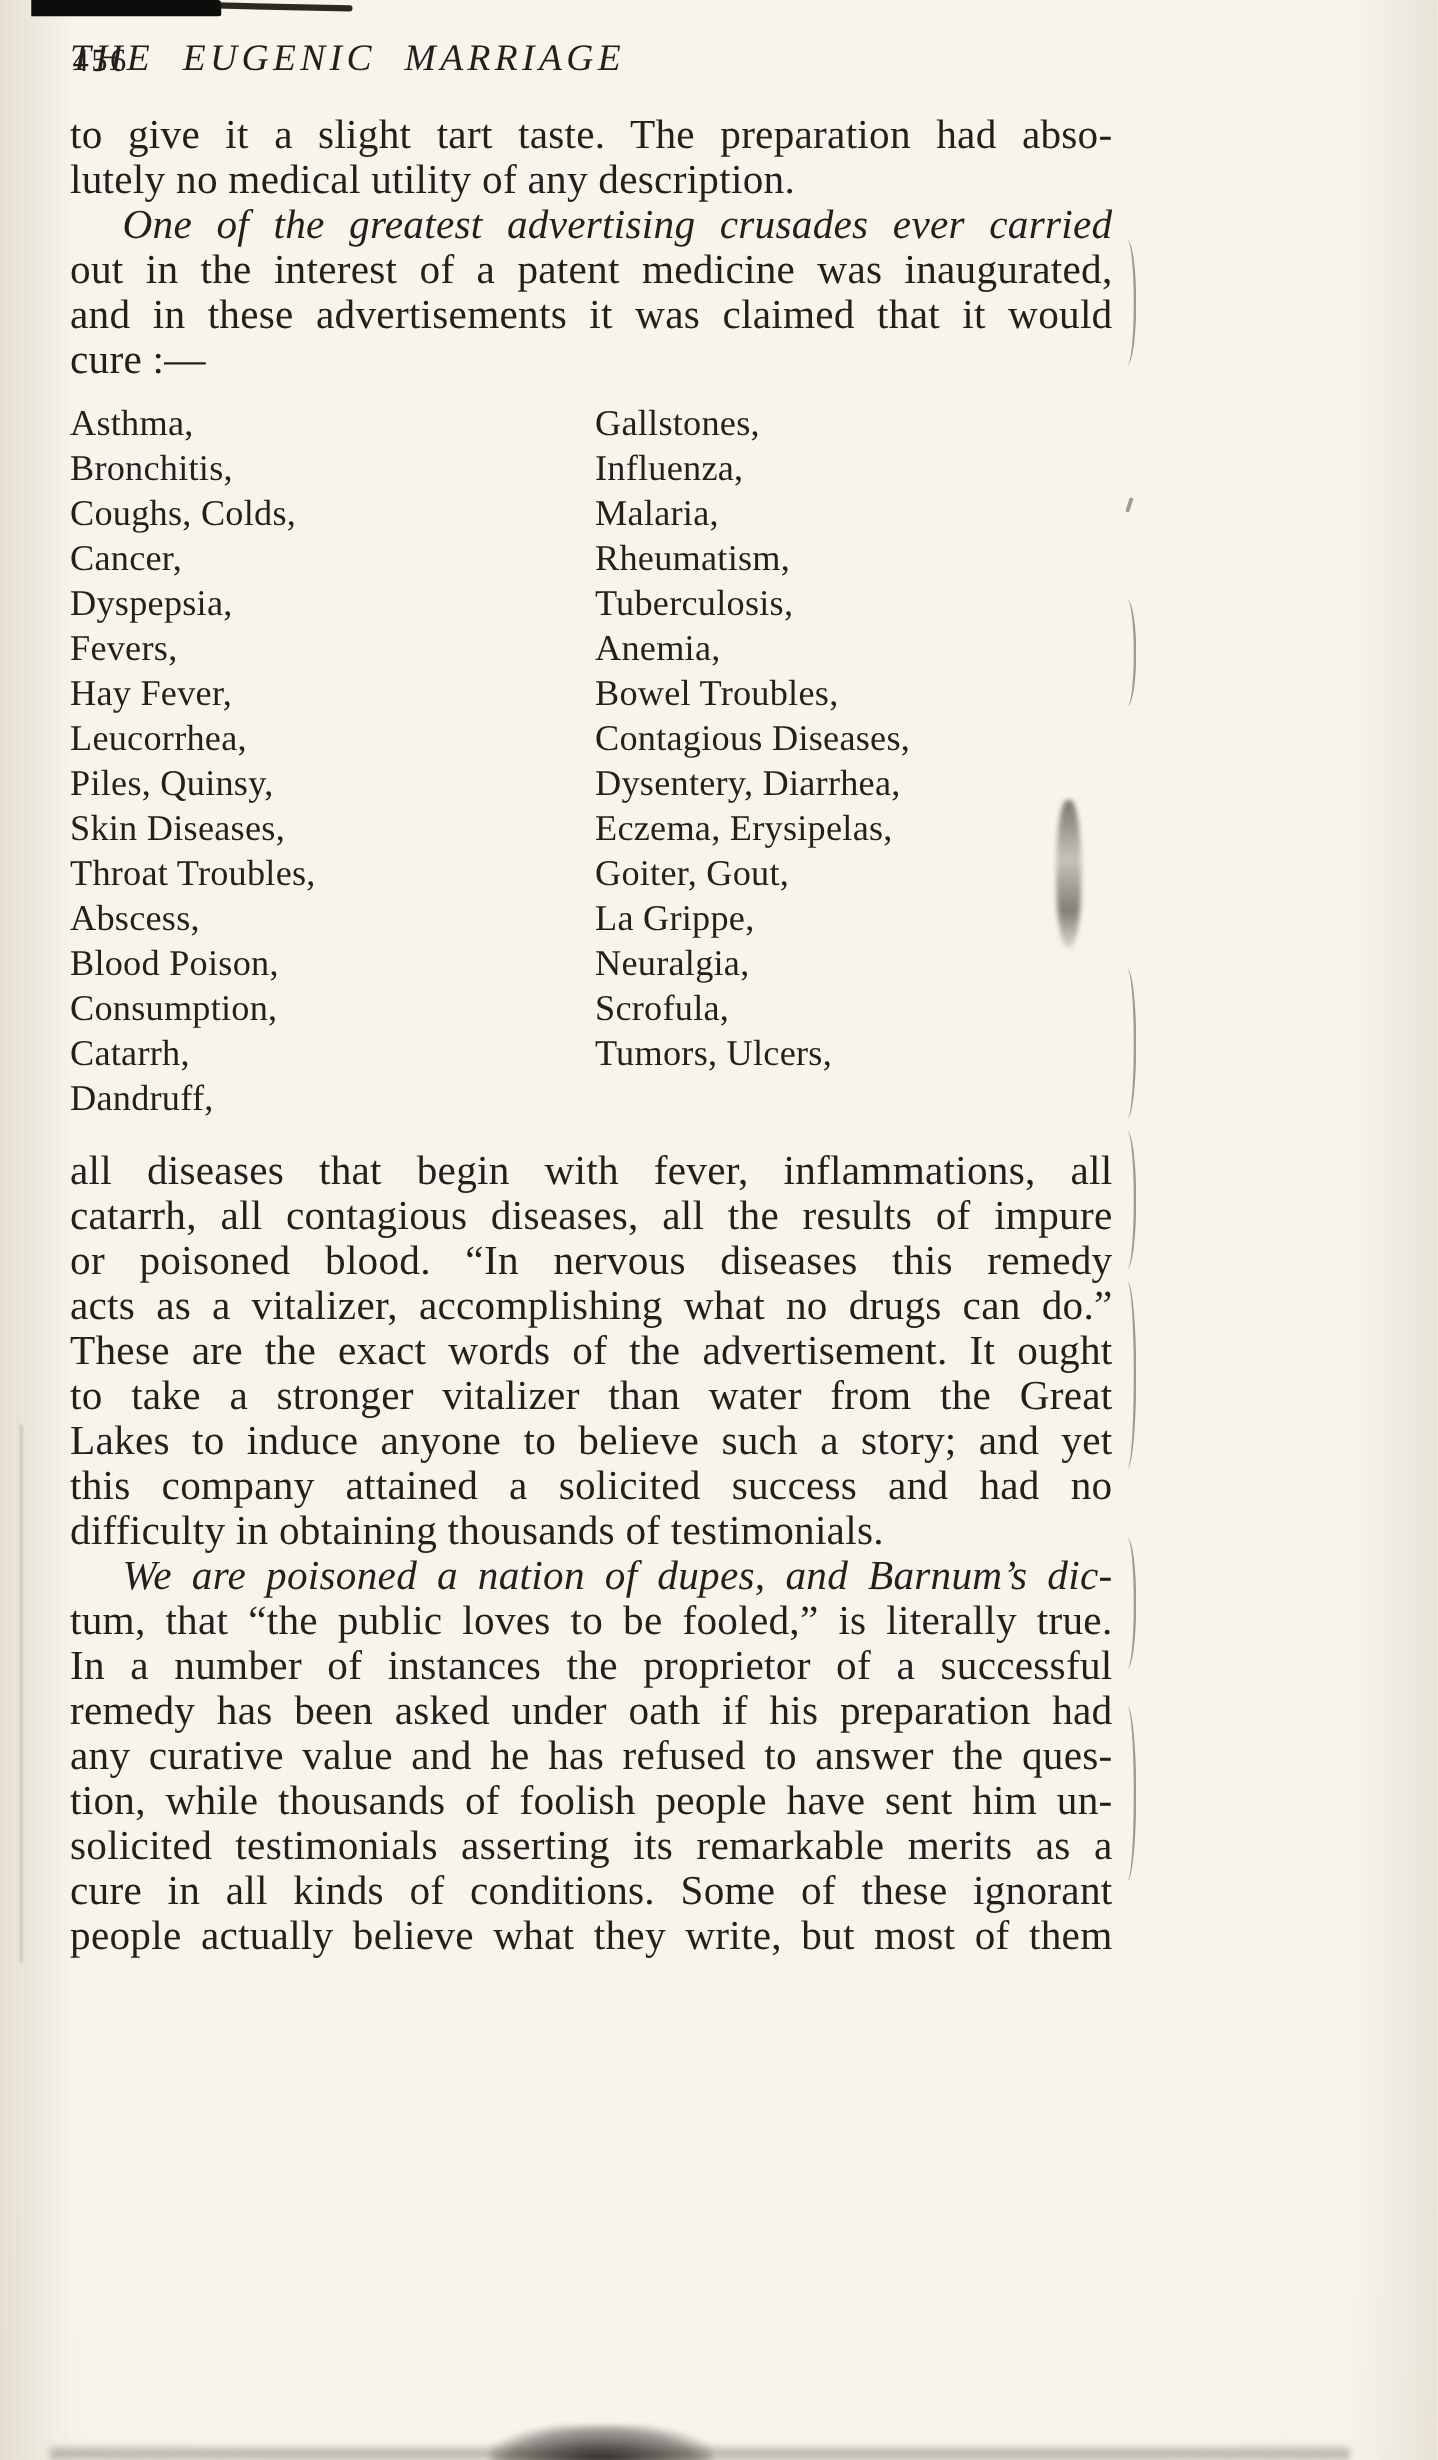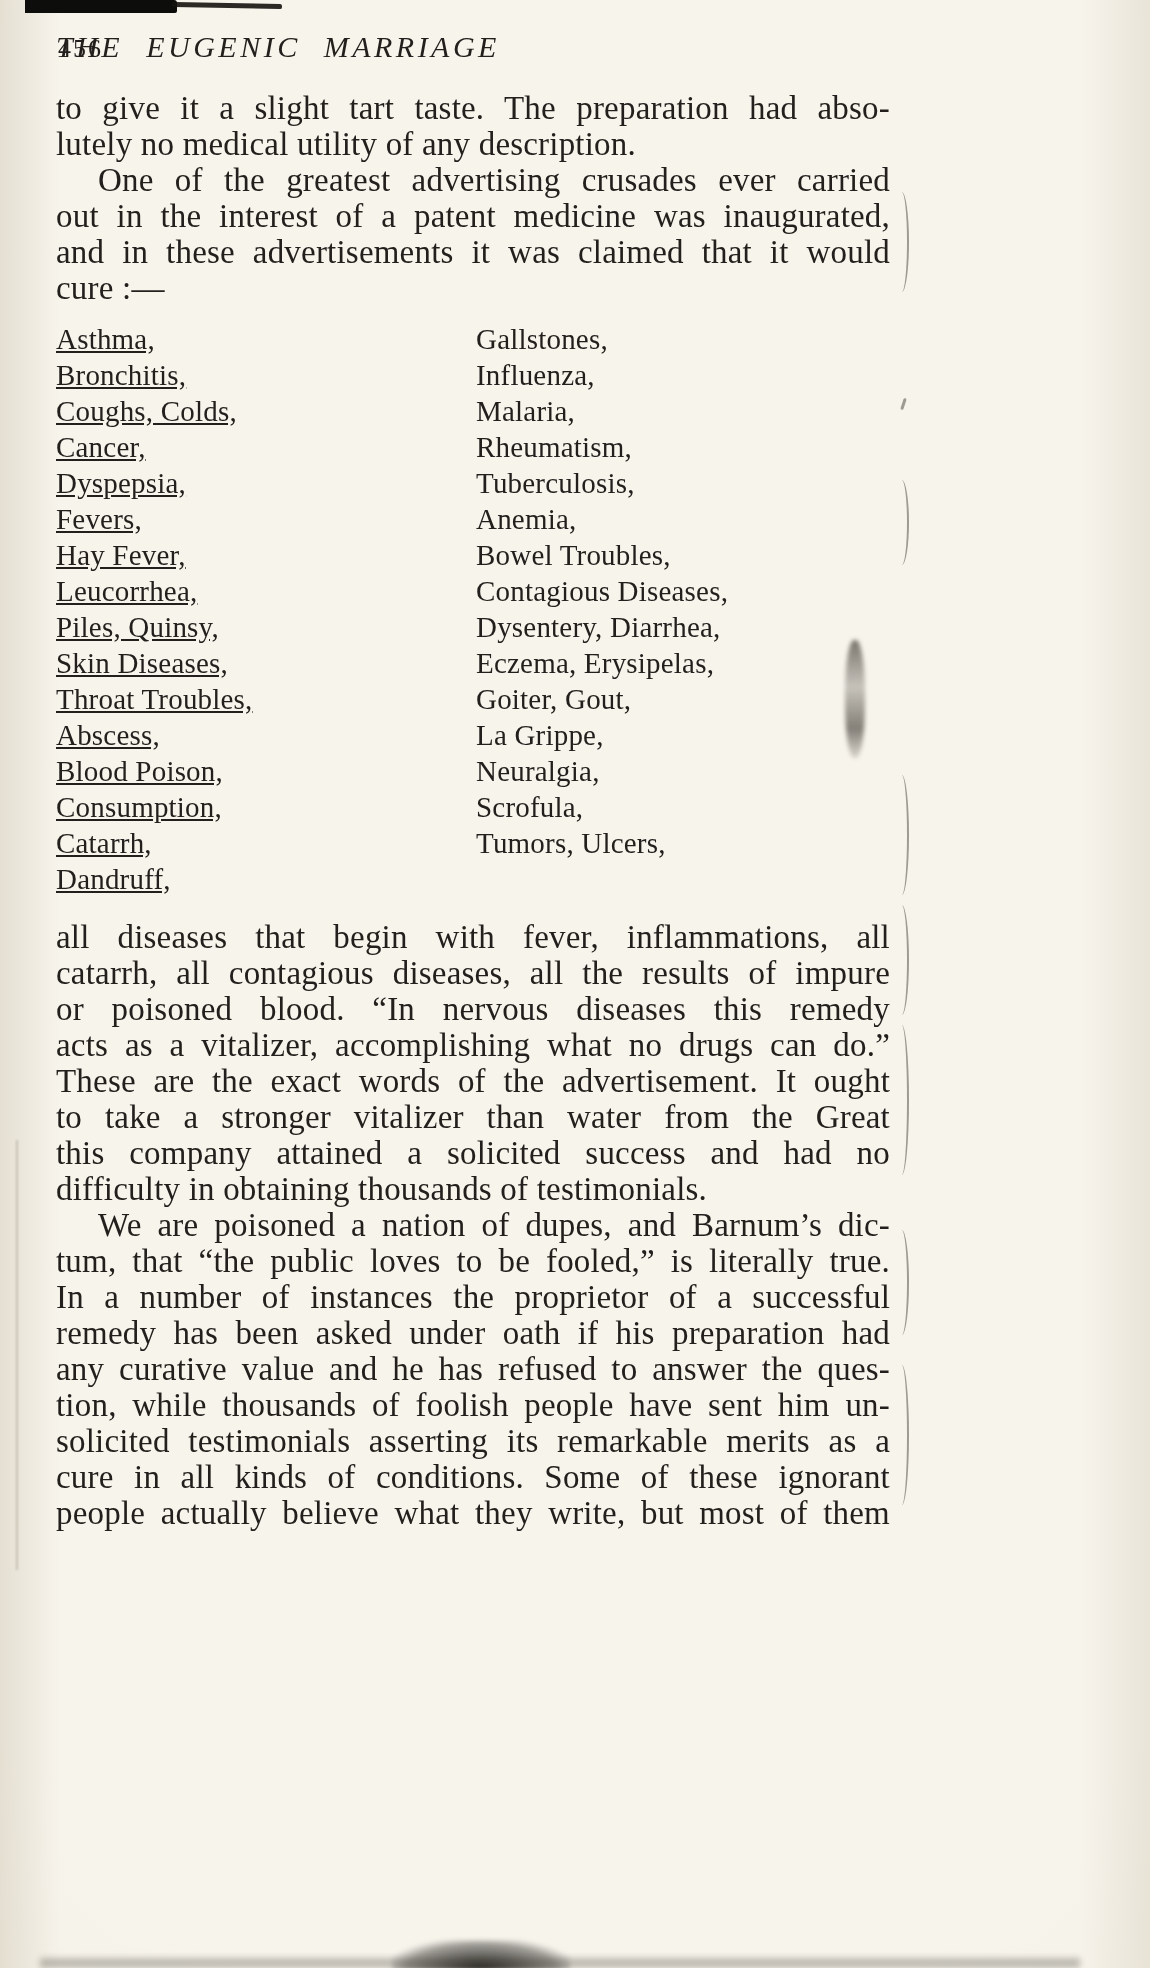--- a/index.html
+++ b/index.html
@@ -32,24 +32,24 @@
   .para { margin: 0; }
   .tline {
     font-size: 33px;
     line-height: 36px;
     letter-spacing: 0.2px;
     text-align: justify;
     text-align-last: justify;
     white-space: normal;
   }
   .tline.endline { text-align-last: left; }
-  .tline.indent { text-indent: 42px; }
+  .tline.indent { text-indent: 42px; font-style: italic; }
 
   .disease-list { display: flex; margin: 15px 0 22px 0; }
-  .col-left { width: 420px; text-decoration: underline; }
+  .col-left { width: 420px; }
   .col-right { flex: 1; }
   .list-item { font-size: 29px; line-height: 36px; letter-spacing: 0.2px; }
 
   
   .artifact { position: absolute; pointer-events: none; }
   .ink-bar { left: 25px; top: 0; width: 152px; height: 13px; background: #0d0d0b; border-radius: 0 3px 2px 0; }
   .ink-tail { left: 172px; top: 3px; width: 110px; height: 5px; background: #15130f; transform: rotate(1.2deg); border-radius: 2px; opacity: .9; }
   .margin-mark {
     left: 897px; width: 10px;
     border-right: 2.5px solid rgba(70, 66, 55, .5);
@@ -147,20 +147,21 @@
   </div>
 
   <div>
       <div class="para">
         <div class="tline">all diseases that begin with fever, inflammations, all</div>
         <div class="tline">catarrh, all contagious diseases, all the results of impure</div>
         <div class="tline">or poisoned blood.  “In nervous diseases this remedy</div>
         <div class="tline">acts as a vitalizer, accomplishing what no drugs can do.”</div>
         <div class="tline">These are the exact words of the advertisement.  It ought</div>
         <div class="tline">to take a stronger vitalizer than water from the Great</div>
+        <div class="tline">Lakes to induce anyone to believe such a story; and yet</div>
         <div class="tline">this company attained a solicited success and had no</div>
         <div class="tline endline">difficulty in obtaining thousands of testimonials.</div>
       </div>
       <div class="para">
         <div class="tline indent">We are poisoned a nation of dupes, and Barnum’s dic-</div>
         <div class="tline">tum, that “the public loves to be fooled,” is literally true.</div>
         <div class="tline">In a number of instances the proprietor of a successful</div>
         <div class="tline">remedy has been asked under oath if his preparation had</div>
         <div class="tline">any curative value and he has refused to answer the ques-</div>
         <div class="tline">tion, while thousands of foolish people have sent him un-</div>

